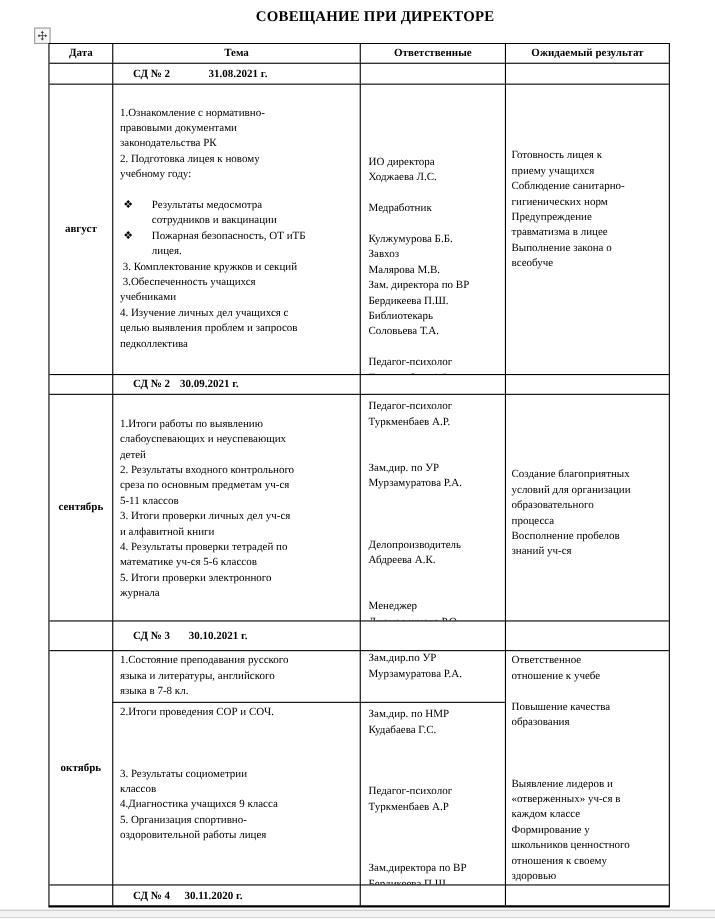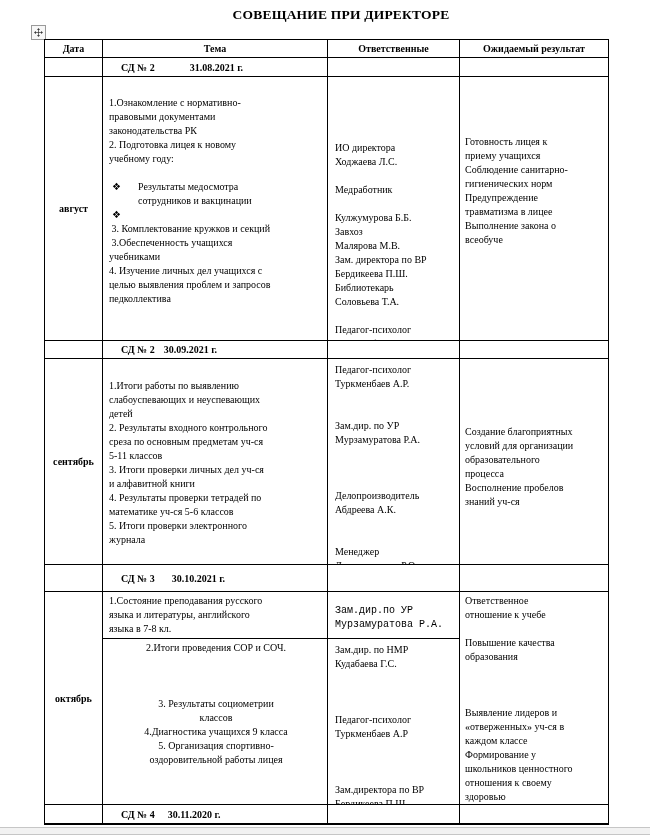--- a/index.html
+++ b/index.html
@@ -24,22 +24,22 @@
   .sdcell{font-weight:bold;display:flex;align-items:center;padding-left:18px;white-space:pre;}
   .g35{margin-left:35px;} .g9{margin-left:9px;} .g17{margin-left:17px;} .g25{margin-left:13px;text-align:right;}
   .txt{white-space:pre-wrap;line-height:14px;}
   .tema-aug{padding:19px 4px 0 6px;}
   .otv-aug{padding:64px 4px 0 7px;}
   .res-aug{padding:58px 4px 0 5px;}
   .tema-sep{padding:20px 4px 0 6px;}
   .otv-sep{padding:4px 4px 0 7px;}
   .res-sep{padding:66px 4px 0 5px;}
   .tema-oct1{padding:2px 4px 0 6px;}
-  .otv-oct1{padding:12px 4px 0 7px;font-family:Liberation Mono, monospace;}
-  .tema-oct2{padding:2px 4px 0 6px;text-align:center;}
+  .otv-oct1{padding:0 4px 0 7px;}
+  .tema-oct2{padding:2px 4px 0 6px;}
   .otv-oct2{padding:4px 4px 0 7px;}
   .res-oct{padding:2px 4px 0 5px;}
   .bullets{margin-top:14px;}
   .bullet{display:flex;line-height:14px;}
   .bullet .mk{flex:0 0 26px;padding-left:3px;}
   .bullet .bt{white-space:pre-wrap;}
   .page-band{position:absolute;left:0;top:827px;width:650px;height:8px;
              background:#f2f2f2;border-top:1px solid #c6c6c6;border-bottom:1px solid #c6c6c6;
              box-sizing:border-box;}
 </style>
@@ -86,20 +86,22 @@
 2. Подготовка лицея к новому
 учебному году:</div>
       <div class="bullets">
         <div class="bullet">
           <span class="mk">❖</span>
           <span class="bt">Результаты медосмотра
 сотрудников и вакцинации</span>
         </div>
         <div class="bullet">
           <span class="mk">❖</span>
+          <span class="bt">Пожарная безопасность, ОТ иТБ
+лицея.</span>
         </div>
       </div>
       <div class="txt"> 3. Комплектование кружков и секций
  3.Обеспеченность учащихся
 учебниками
 4. Изучение личных дел учащихся с
 целью выявления проблем и запросов
 педколлектива</div>
     </div>
     <div class="cell otv-aug" style="grid-area:3/3">

